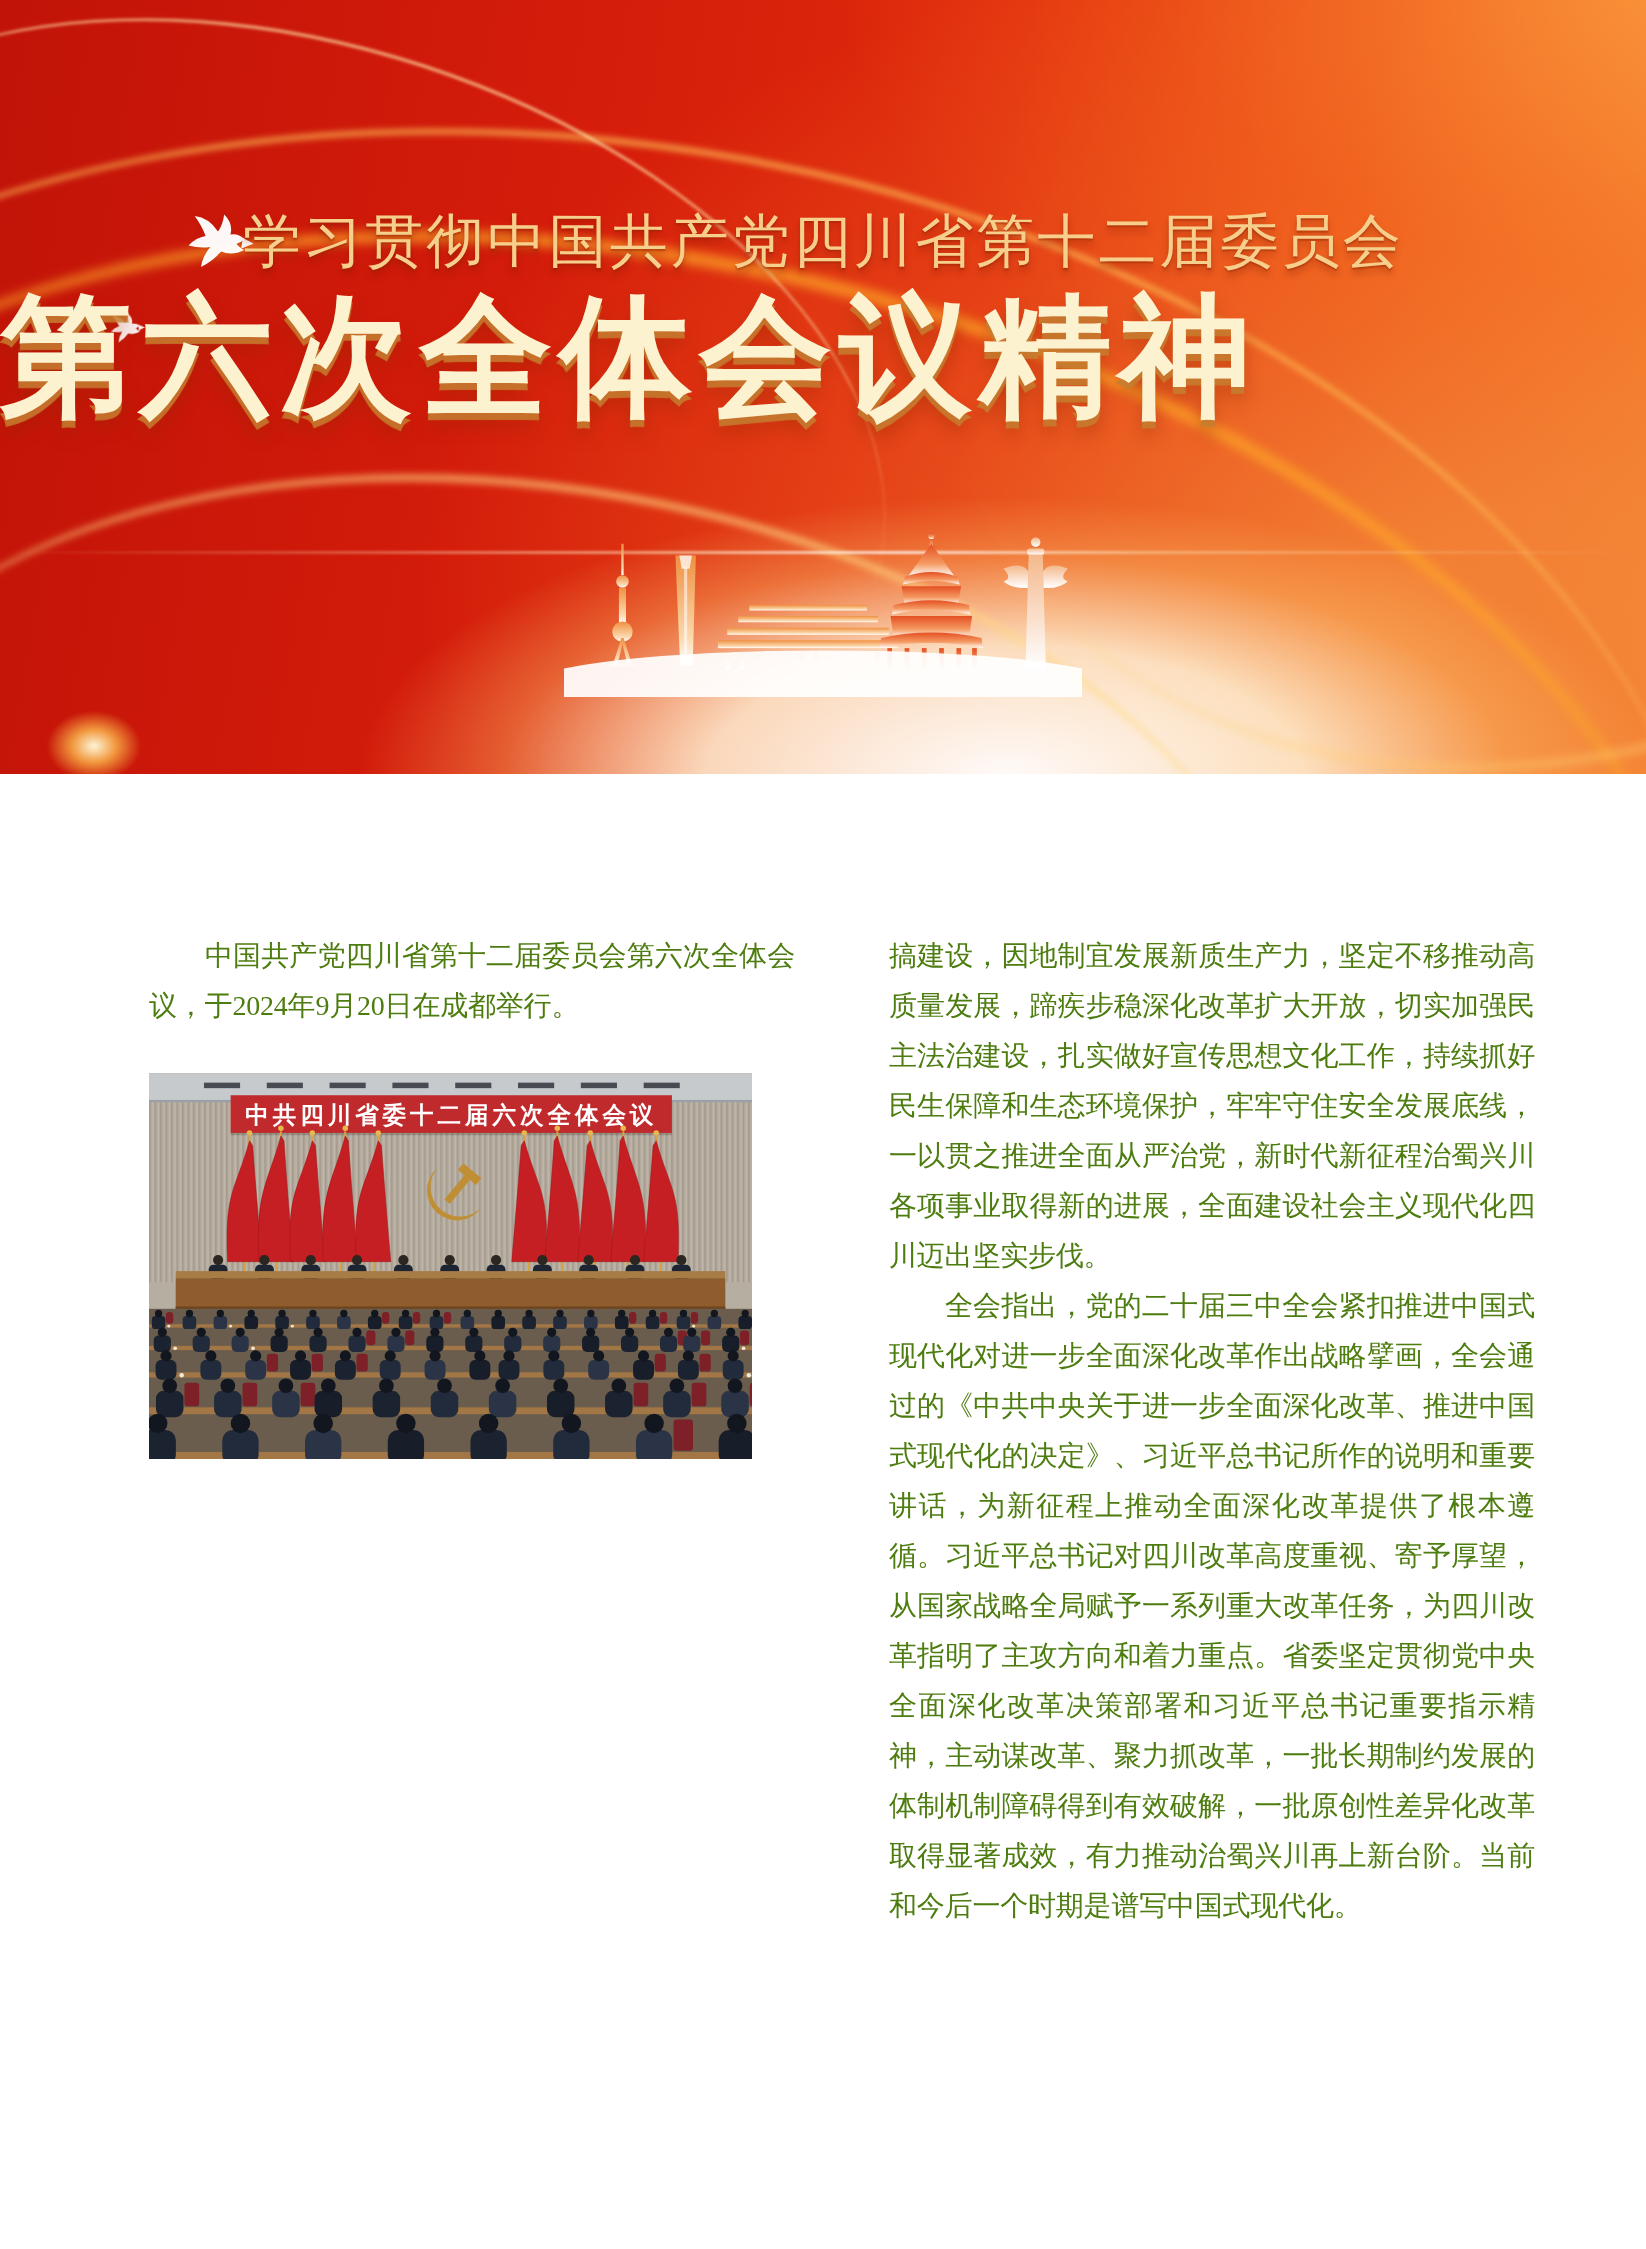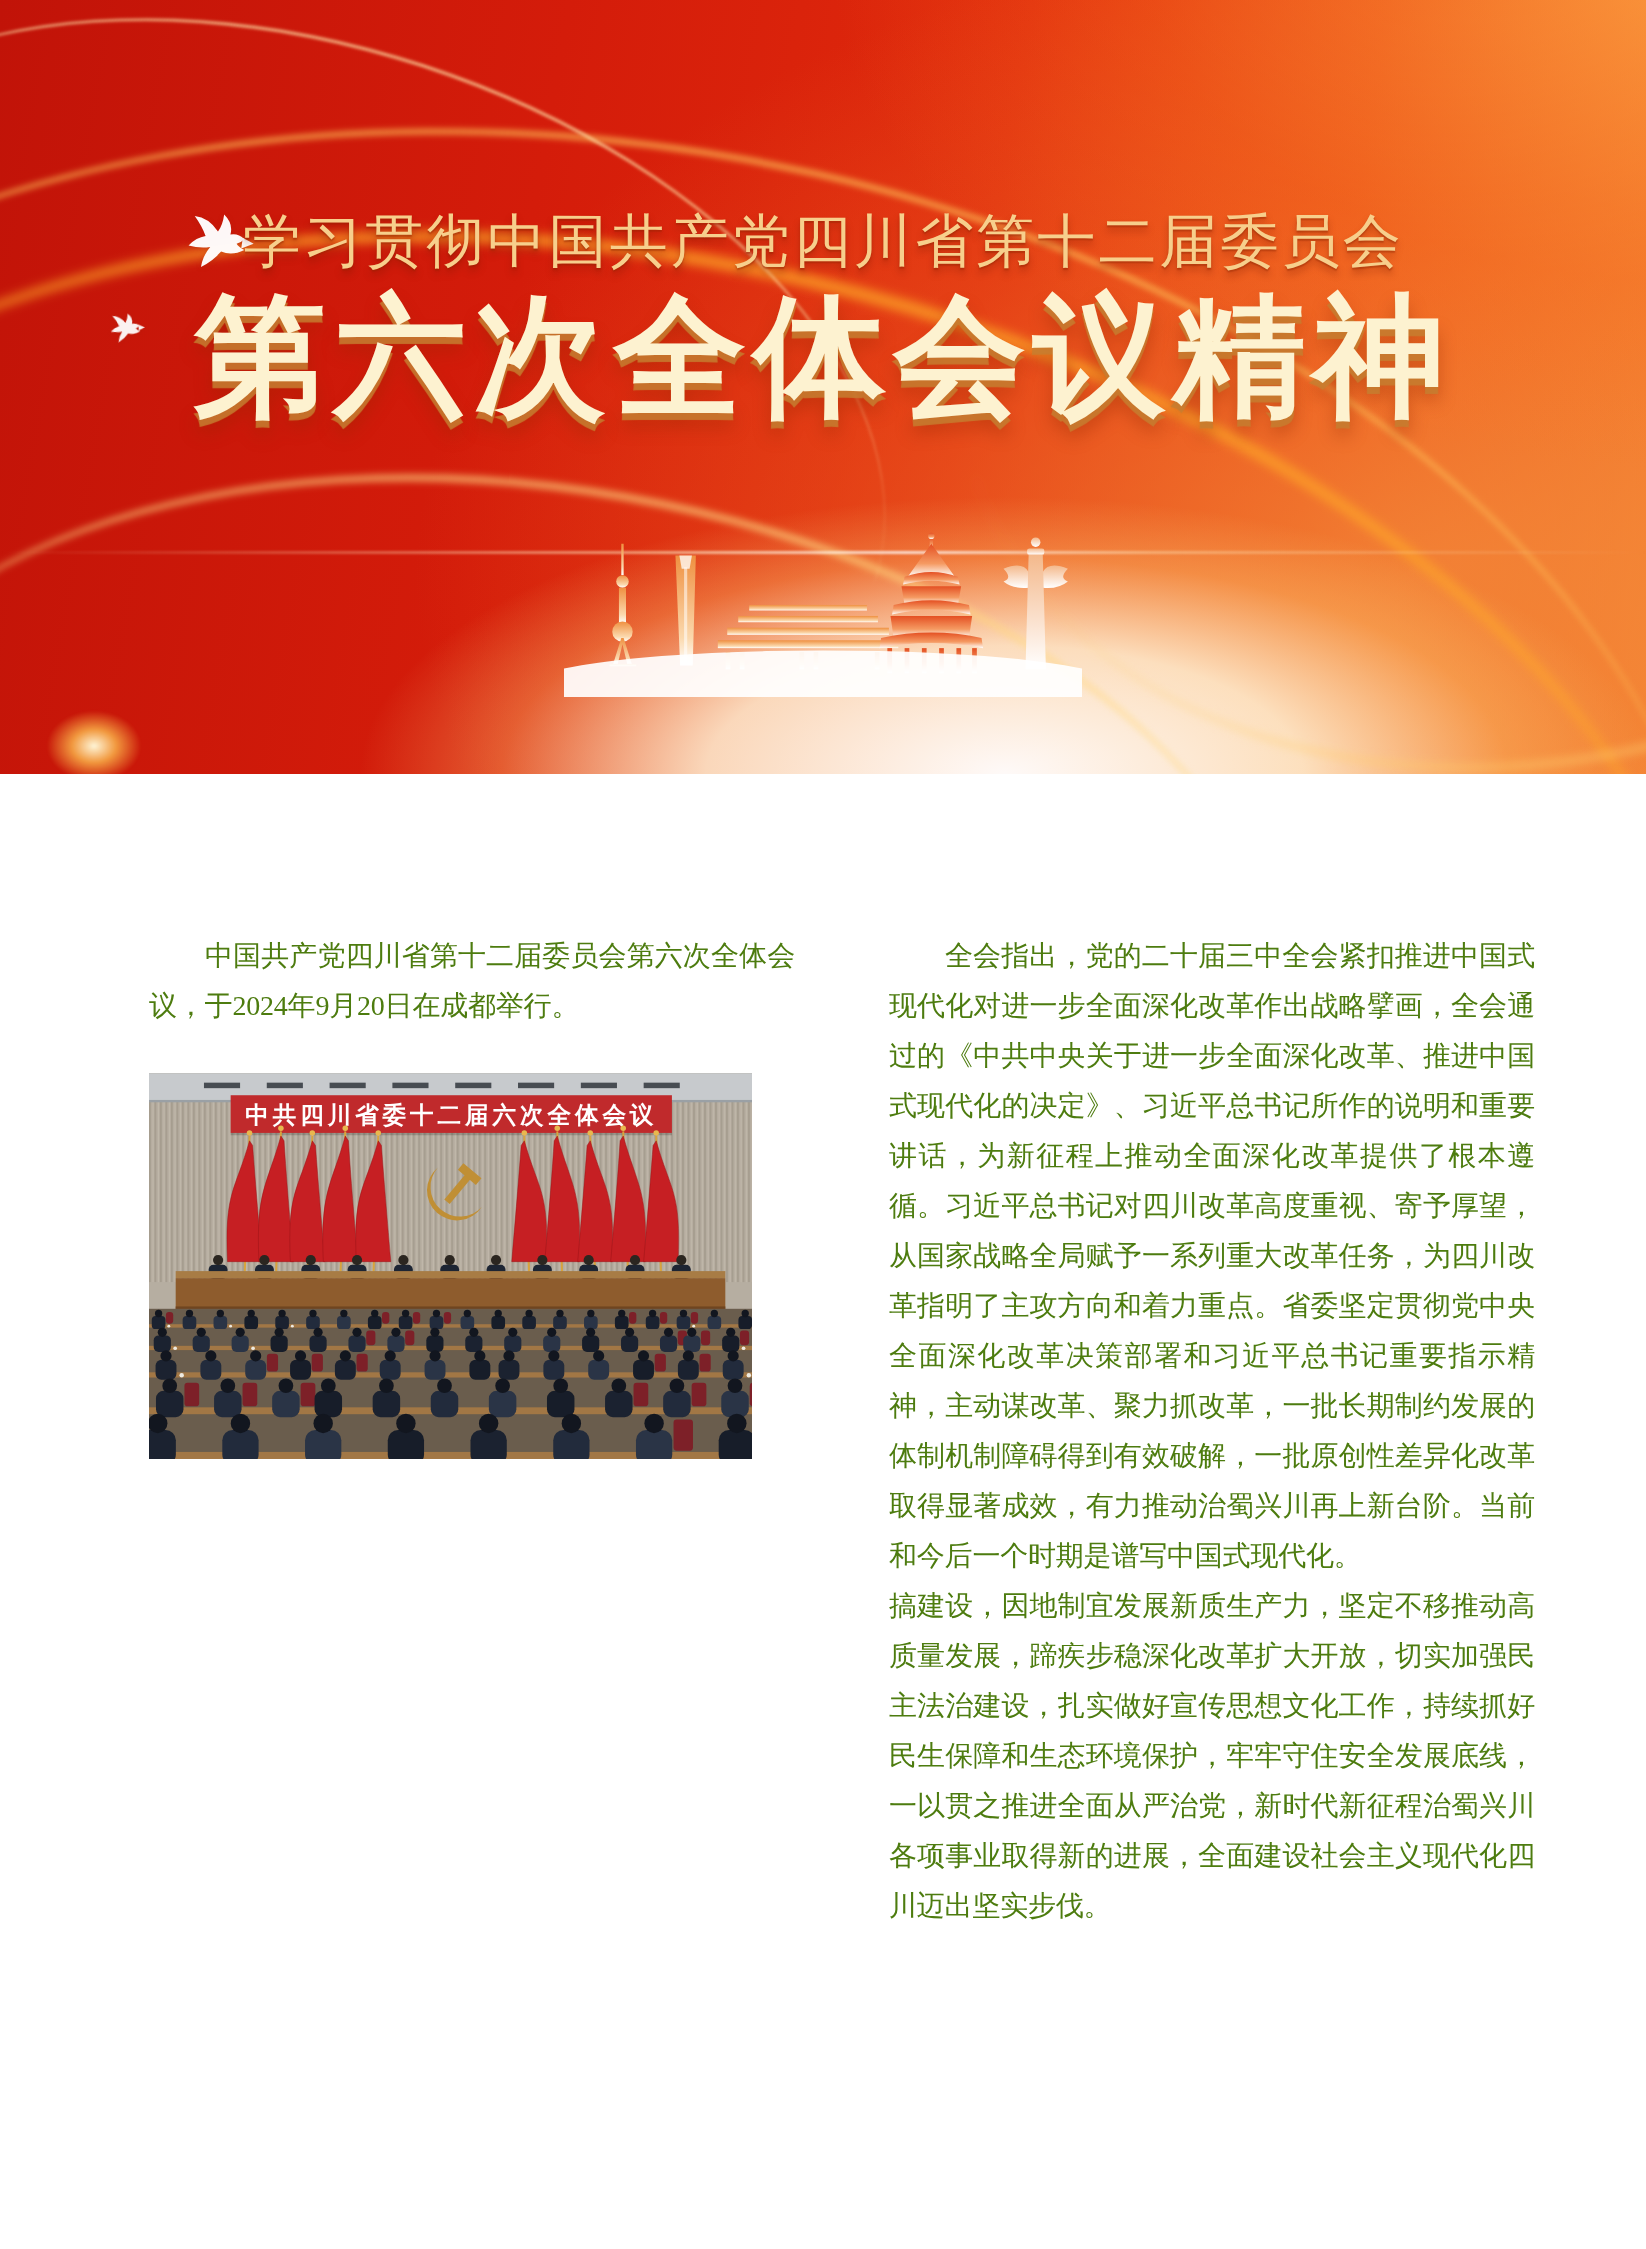--- a/index.html
+++ b/index.html
@@ -25,21 +25,21 @@
   .s5{left:-196px;top:487px;width:1493px;height:864px;border-top:7.9px solid rgba(255,216,130,.70);transform:rotate(10deg);filter:blur(3.9px);}
   .flare{position:absolute;left:31px;top:699px;width:126px;height:94px;border-radius:50%;
     background:radial-gradient(closest-side,rgba(255,250,220,.98),rgba(255,196,80,.75) 35%,rgba(255,150,40,0) 75%);filter:blur(0.8px);}
   .banner-title-1{
     position:absolute;left:0;top:203px;width:100%;text-align:center;
     font-family:"Liberation Sans","DejaVu Sans",sans-serif;font-weight:normal;
     font-size:58px;letter-spacing:3.1px;color:#f7cf8c;
     text-shadow:0 2.4px 1.6px rgba(140,35,0,.45),0 5.5px 7.9px rgba(120,25,0,.35);
   }
   .banner-title-2{
-    position:absolute;left:0;top:269px;width:100%;text-align:center;
+    position:absolute;left:0;top:269px;width:100%;text-align:left;
     font-family:"Liberation Sans","DejaVu Sans",sans-serif;font-weight:900;
     font-size:132px;letter-spacing:7.9px;color:#fdf2d0;
     text-shadow:0 7px 0.8px rgba(198,126,48,.85),0 14px 17.3px rgba(150,40,0,.40);
   }
   .dove{position:absolute;filter:drop-shadow(0 1.6px 2.4px rgba(150,30,0,.25));}
   .dove-big{left:187px;top:209px;width:93px;height:79px;}
   .dove-small{left:110px;top:310px;width:49px;height:42px;transform:rotate(-6deg);}
   .skyline{position:absolute;left:564px;top:520px;width:518px;height:177px;}
   .ray-line{position:absolute;left:0;top:551px;width:1647px;height:3.1px;
     background:linear-gradient(90deg,rgba(255,255,255,0) 0%,rgba(255,240,200,.55) 40%,rgba(255,255,255,.75) 55%,rgba(255,240,200,.4) 70%,rgba(255,255,255,0) 100%);
@@ -451,17 +451,17 @@
             <rect x="773.437242798354" y="441.05" width="24.75" height="39.599999999999994" rx="4" fill="#7d2028"></rect>
             <rect x="725.5872427983539" y="454.25" width="46.199999999999996" height="44.55" rx="13.2" fill="#171d29"></rect>
             <circle cx="748.687242798354" cy="446" r="12.375" fill="#12161f"></circle>
           </g>
       </svg>
     </figure>
 
   </div>
 
   <div class="col col-right">
+    <p class="para">搞建设，因地制宜发展新质生产力，坚定不移推动高质量发展，蹄疾步稳深化改革扩大开放，切实加强民主法治建设，扎实做好宣传思想文化工作，持续抓好民生保障和生态环境保护，牢牢守住安全发展底线，一以贯之推进全面从严治党，新时代新征程治蜀兴川各项事业取得新的进展，全面建设社会主义现代化四川迈出坚实步伐。</p>
     <p class="para indent">全会指出，党的二十届三中全会紧扣推进中国式现代化对进一步全面深化改革作出战略擘画，全会通过的《中共中央关于进一步全面深化改革、推进中国式现代化的决定》、习近平总书记所作的说明和重要讲话，为新征程上推动全面深化改革提供了根本遵循。习近平总书记对四川改革高度重视、寄予厚望，从国家战略全局赋予一系列重大改革任务，为四川改革指明了主攻方向和着力重点。省委坚定贯彻党中央全面深化改革决策部署和习近平总书记重要指示精神，主动谋改革、聚力抓改革，一批长期制约发展的体制机制障碍得到有效破解，一批原创性差异化改革取得显著成效，有力推动治蜀兴川再上新台阶。当前和今后一个时期是谱写中国式现代化。</p>
-    <p class="para">搞建设，因地制宜发展新质生产力，坚定不移推动高质量发展，蹄疾步稳深化改革扩大开放，切实加强民主法治建设，扎实做好宣传思想文化工作，持续抓好民生保障和生态环境保护，牢牢守住安全发展底线，一以贯之推进全面从严治党，新时代新征程治蜀兴川各项事业取得新的进展，全面建设社会主义现代化四川迈出坚实步伐。</p>
   </div>
 </main>
 
 
 </body></html>

